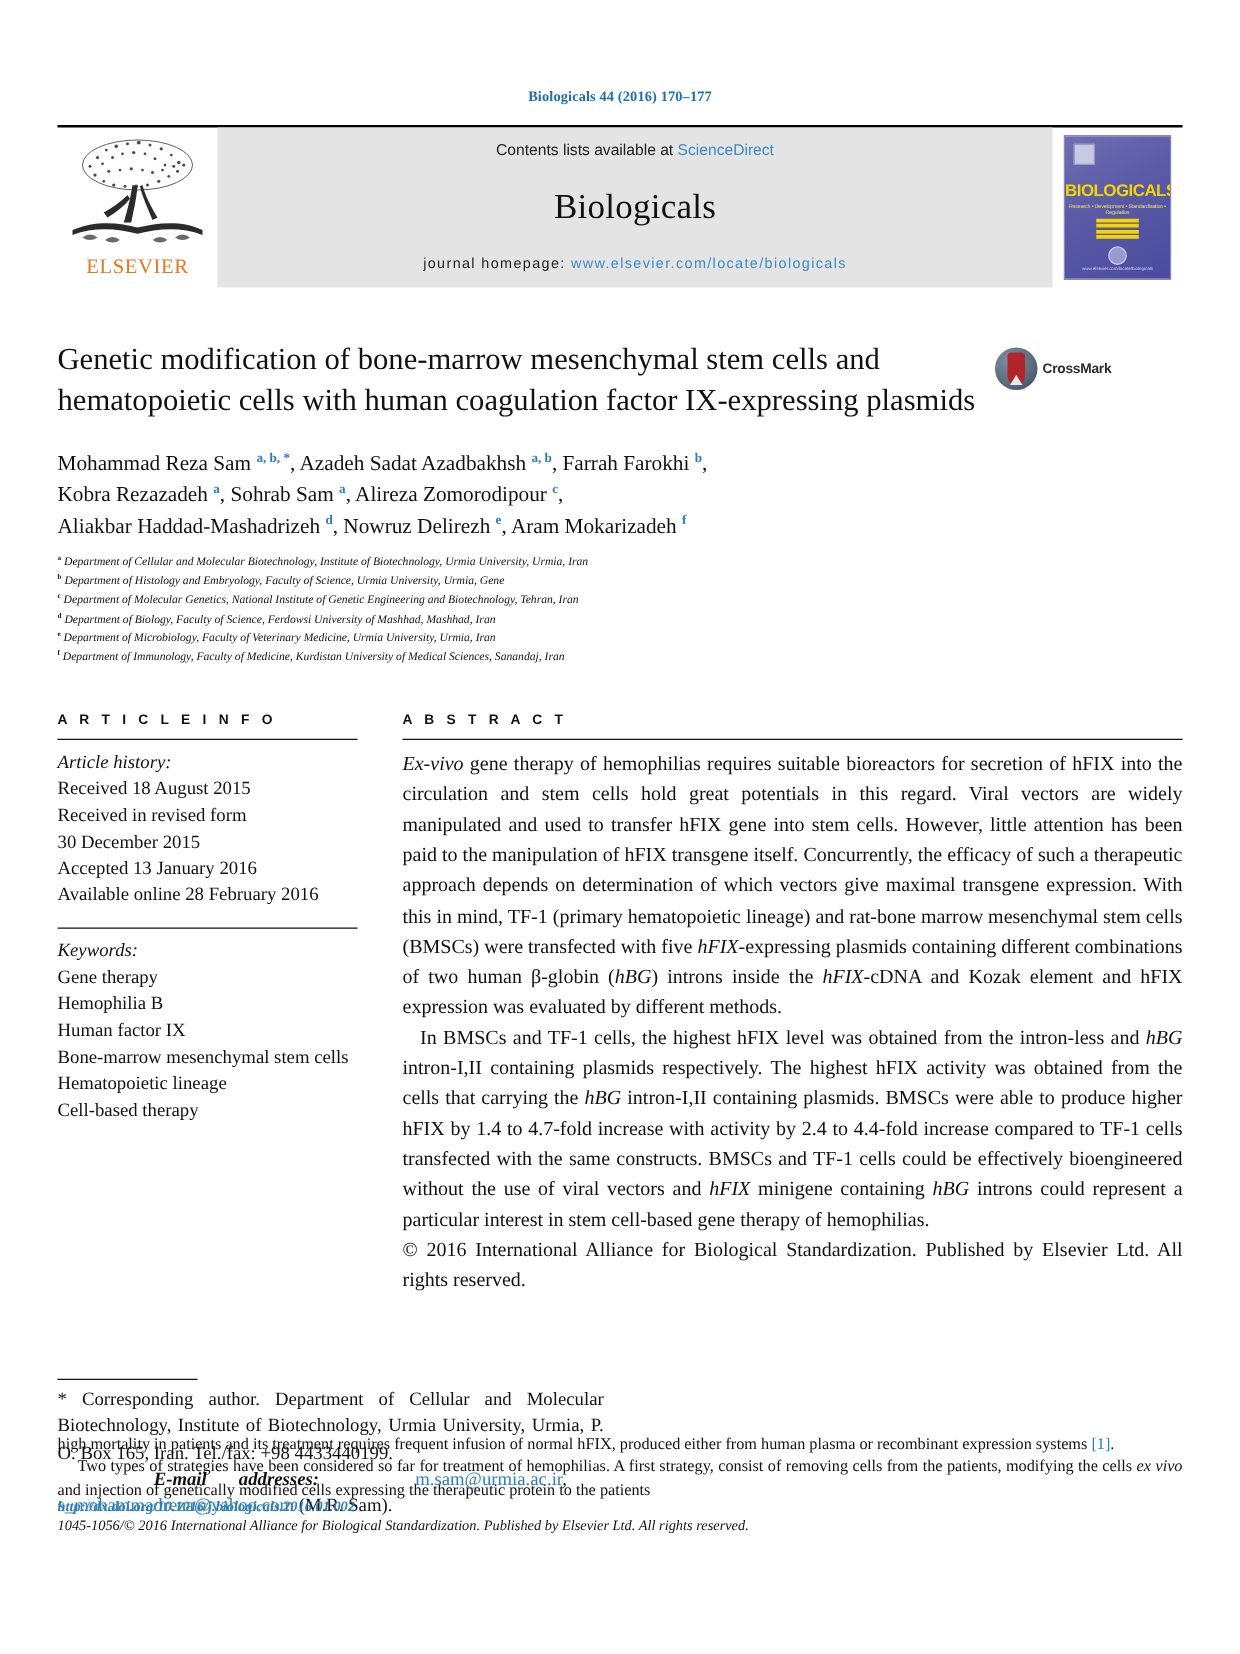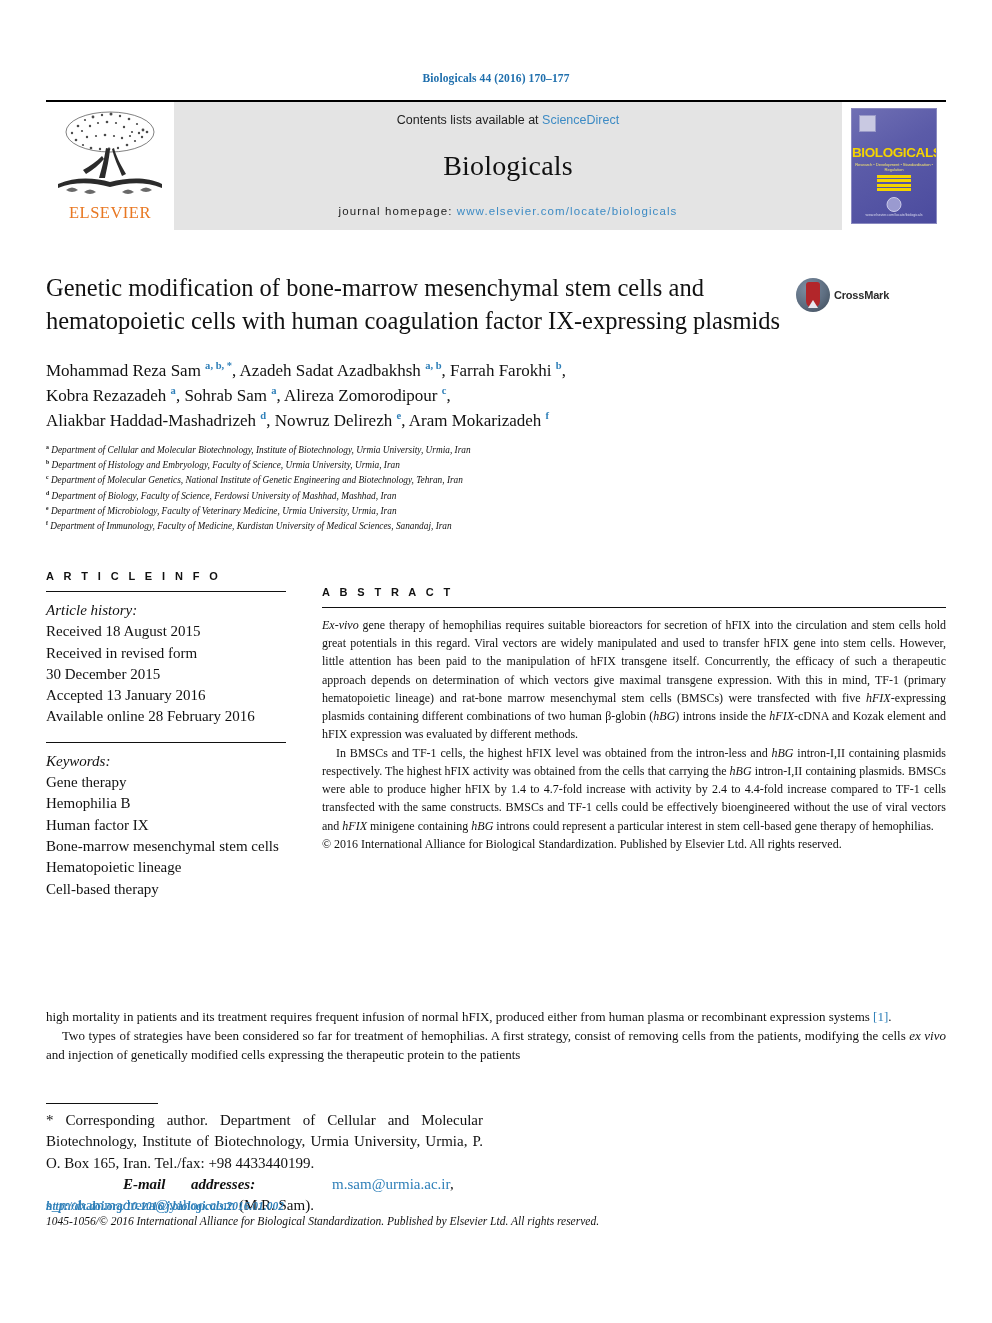--- a/index.html
+++ b/index.html
@@ -255,21 +255,20 @@
     margin-top: 36px;
     display: flex;
     gap: 36px;
   }
   .col-info {
     flex: 0 0 240px;
     width: 240px;
   }
   .col-abstract {
     flex: 1 1 auto;
-    margin-top: 16px;
   }
   .sec-head {
     font-family: "Liberation Sans", sans-serif;
     font-size: 11px;
     font-weight: bold;
     letter-spacing: 3.4px;
     color: #111;
   }
   .rule {
     border-top: 1.6px solid #111;
@@ -280,21 +279,21 @@
     line-height: 1.42;
     color: #111;
   }
   .info-block .lbl {
     font-style: italic;
   }
   .info-block p { margin: 0; }
   .kw-rule { border-top: 1.6px solid #111; margin: 14px 0 8px 0; }
 
   .abstract-body {
-    font-size: 12px;
+    font-size: 16px;
     line-height: 1.52;
     text-align: justify;
     color: #111;
   }
   .abstract-body p { margin: 0; }
   .abstract-body p.indent { text-indent: 14px; }
   .abstract-body i { font-style: italic; }
   .copyright { margin-top: 1px; }
 
   
@@ -464,21 +463,21 @@
     <div class="crossmark">
       <div class="cm-circle"></div>
       <div class="cm-word">CrossMark</div>
     </div>
   </div>
 
   <div class="authors">Mohammad Reza Sam <sup>a, b, *</sup>, Azadeh Sadat Azadbakhsh <sup>a, b</sup>, Farrah Farokhi <sup>b</sup>,<br>Kobra Rezazadeh <sup>a</sup>, Sohrab Sam <sup>a</sup>, Alireza Zomorodipour <sup>c</sup>,<br>Aliakbar Haddad-Mashadrizeh <sup>d</sup>, Nowruz Delirezh <sup>e</sup>, Aram Mokarizadeh <sup>f</sup></div>
 
   <div class="affiliations">
     <div class="aff"><sup>a</sup> <span>Department of Cellular and Molecular Biotechnology, Institute of Biotechnology, Urmia University, Urmia, Iran</span></div>
-    <div class="aff"><sup>b</sup> <span>Department of Histology and Embryology, Faculty of Science, Urmia University, Urmia, Iran</span></div>
+    <div class="aff"><sup>b</sup> <span>Department of Histology and Embryology, Faculty of Science, Urmia University, Urmia, Gene</span></div>
     <div class="aff"><sup>c</sup> <span>Department of Molecular Genetics, National Institute of Genetic Engineering and Biotechnology, Tehran, Iran</span></div>
     <div class="aff"><sup>d</sup> <span>Department of Biology, Faculty of Science, Ferdowsi University of Mashhad, Mashhad, Iran</span></div>
     <div class="aff"><sup>e</sup> <span>Department of Microbiology, Faculty of Veterinary Medicine, Urmia University, Urmia, Iran</span></div>
     <div class="aff"><sup>f</sup> <span>Department of Immunology, Faculty of Medicine, Kurdistan University of Medical Sciences, Sanandaj, Iran</span></div>
   </div>
 
   <div class="info-abstract">
 
     <div class="col-info">
       <div class="sec-head">A R T I C L E   I N F O</div>

